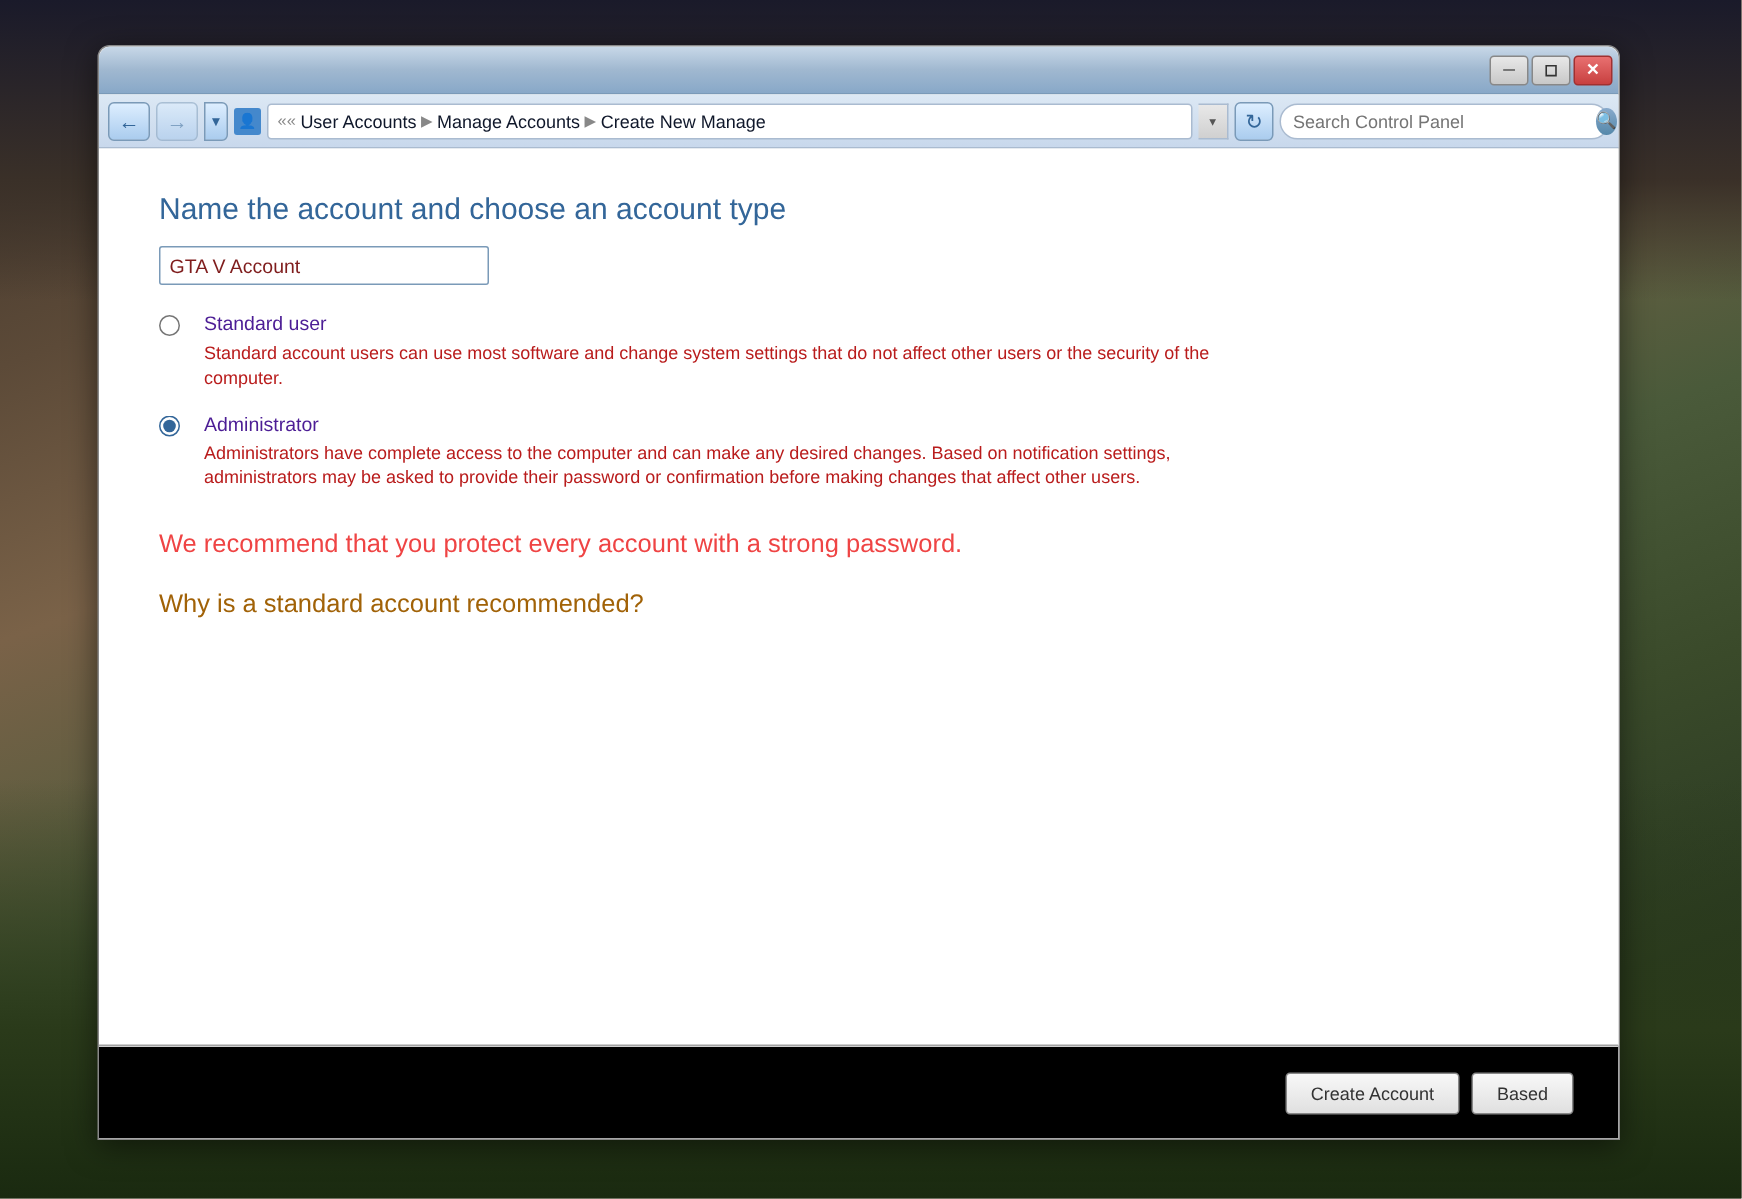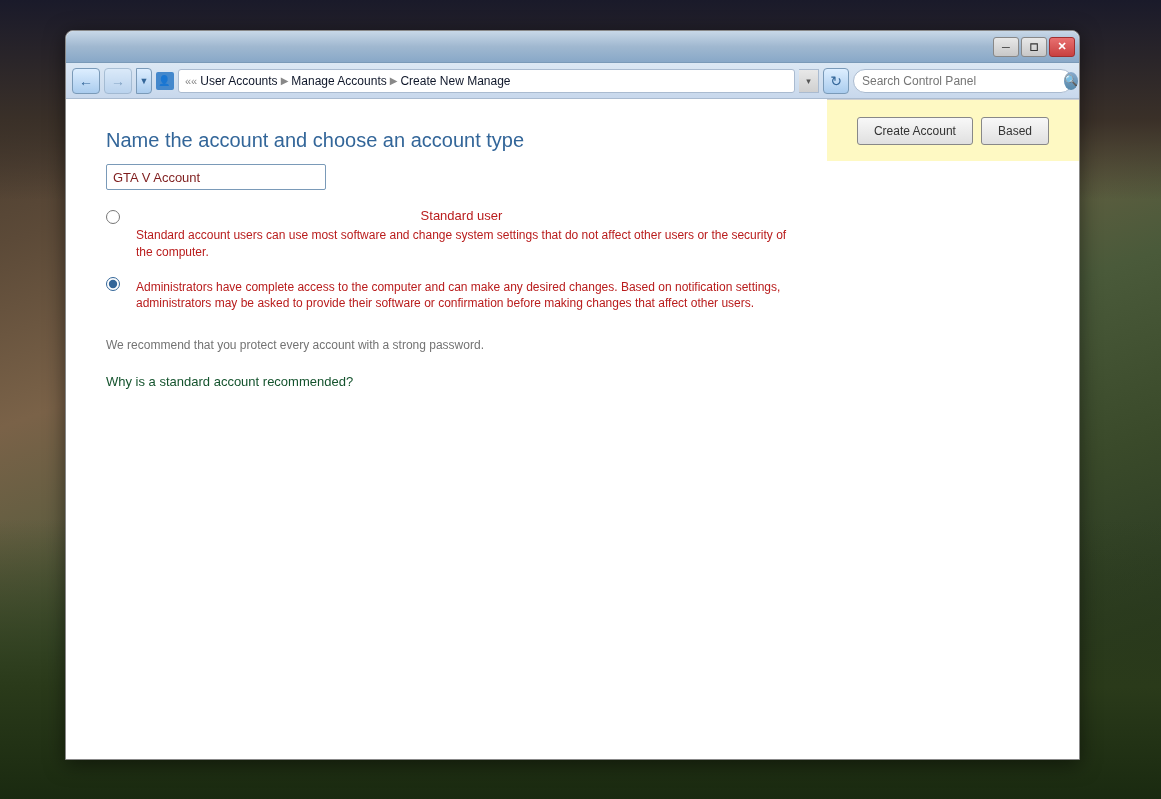--- a/index.html
+++ b/index.html
@@ -240,21 +240,21 @@
       cursor: pointer;
       font-size: 11px;
       color: white;
     }
 
     
     .content-area {
       flex: 1;
       background: white;
       display: flex;
-      flex-direction: row;
+      flex-direction: column;
       overflow: hidden;
     }
 
     .main-content {
       flex: 1;
       padding: 30px 40px 20px 40px;
       overflow-y: auto;
     }
 
     .page-title {
@@ -290,57 +290,56 @@
 
     .radio-option input[type="radio"] {
       margin-top: 2px;
       margin-right: 8px;
       cursor: pointer;
       accent-color: #336699;
     }
 
     .radio-label {
       font-size: 13px;
-      color: #b91c1c;
+      color: #4c1d95;
       font-weight: normal;
-      text-align: center;
     }
 
     .radio-desc {
       font-size: 12px;
       color: #b91c1c;
       margin-top: 4px;
       line-height: 1.4;
       max-width: 700px;
     }
 
     .recommend-text {
-      font-size: 12px;
-      color: #737373;
+      font-size: 17px;
+      color: #ef4444;
       margin-top: 26px;
       margin-bottom: 20px;
     }
 
     .why-link {
-      font-size: 13px;
-      color: #14532d;
+      font-size: 17px;
+      color: #a16207;
       cursor: pointer;
       text-decoration: none;
     }
 
     .divider {
       border: none;
       border-top: 1px solid #d0d0d0;
       margin: 0;
     }
 
     
     .button-bar {
       height: 62px;
-      background: #fef9c3;
+      background: #000000;
       border-top: 1px solid #d0d0d0;
       display: flex;
       align-items: center;
       justify-content: flex-end;
       padding: 0 30px;
       gap: 8px;
     }
 
     .action-btn {
       height: 28px;
@@ -431,21 +430,22 @@
             <span class="radio-desc">Standard account users can use most software and change system settings that do not affect other users or the security of the computer.</span>
           </div>
         </div>
       </div>
 
       
       <div class="radio-option">
         <div class="radio-row">
           <input type="radio" name="account-type" value="administrator" class="radio-custom" checked="" style="">
           <div class="radio-text-block">
-            <span class="radio-desc">Administrators have complete access to the computer and can make any desired changes. Based on notification settings, administrators may be asked to provide their software or confirmation before making changes that affect other users.</span>
+            <span class="radio-label">Administrator</span>
+            <span class="radio-desc">Administrators have complete access to the computer and can make any desired changes. Based on notification settings, administrators may be asked to provide their password or confirmation before making changes that affect other users.</span>
           </div>
         </div>
       </div>
 
       <div class="recommend-text">We recommend that you protect every account with a strong password.</div>
 
       <a class="why-link" href="#">Why is a standard account recommended?</a>
 
     </div>
 

